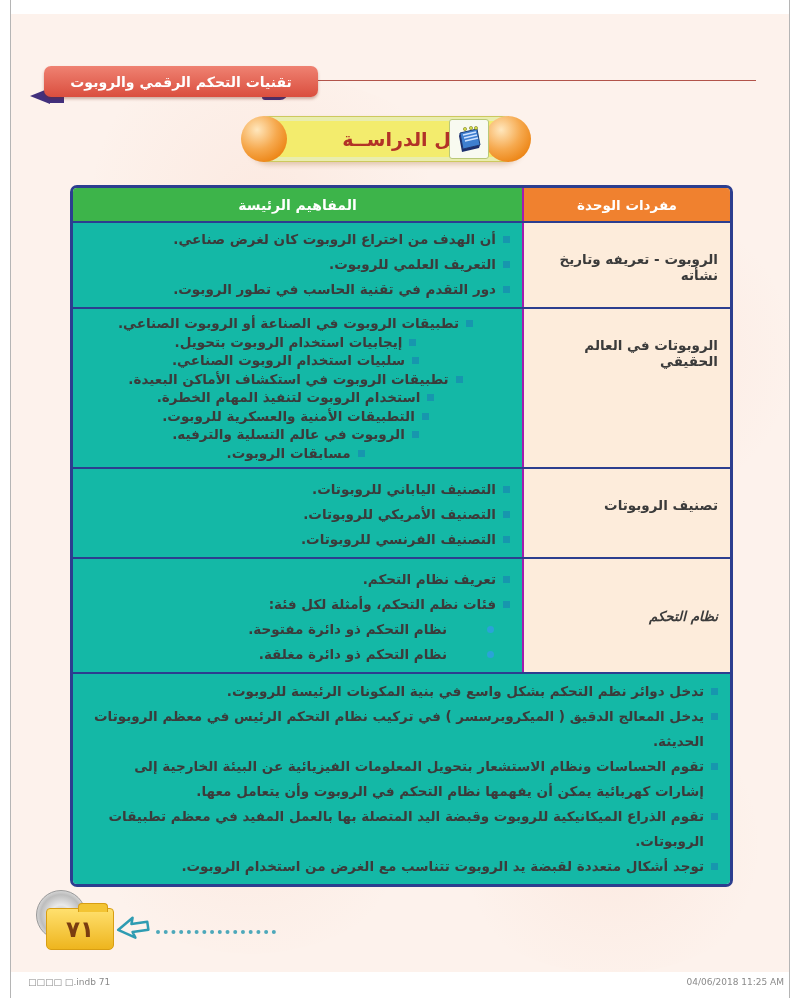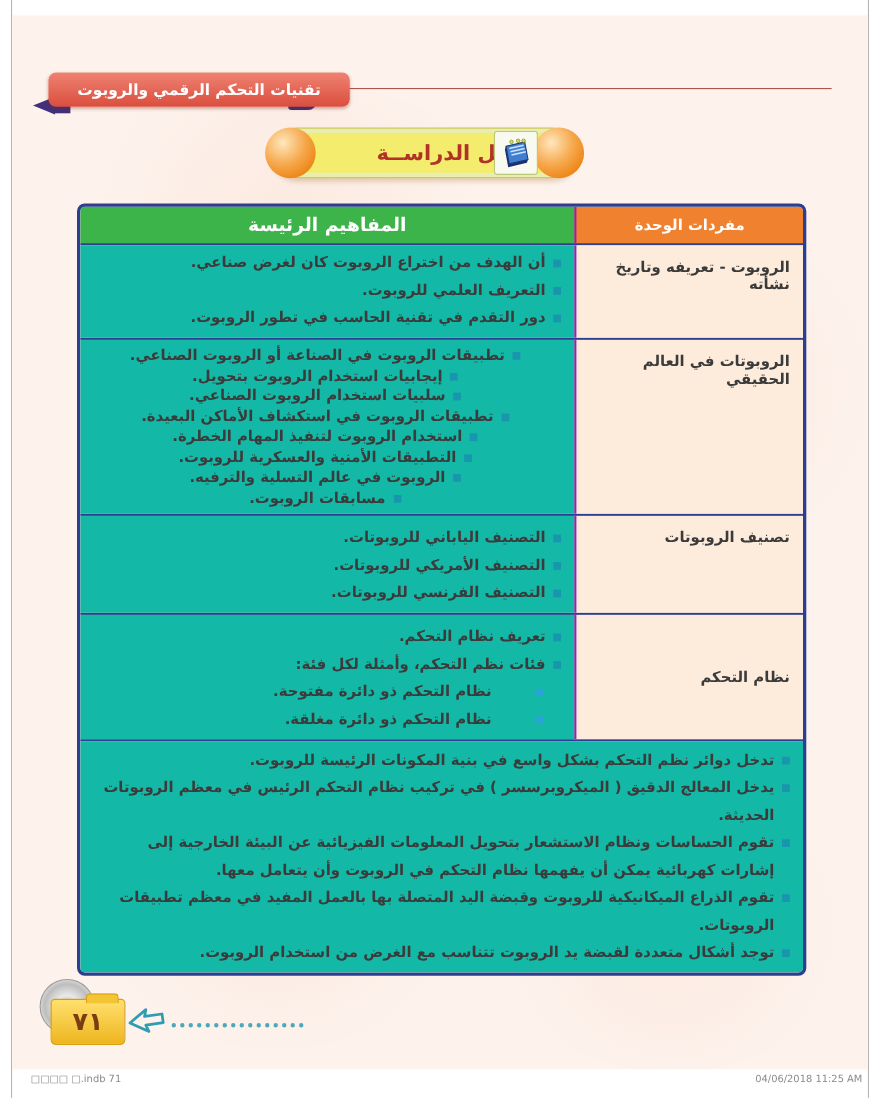--- a/index.html
+++ b/index.html
@@ -32,23 +32,23 @@
   .book-tile { position:absolute; right:36px; top:4px; width:40px; height:40px; background:#f8faf0; border:1px solid #b9c878; border-radius:3px; z-index:5; display:flex; align-items:center; justify-content:center; }
 
   
   .sg-table { position:absolute; left:70px; top:185px; width:663px; border:3px solid #2c3e8f; border-radius:7px; overflow:hidden; direction:rtl; background:#e9efe3; }
   .row { display:flex; border-top:2px solid #2c3e8f; }
   .row:first-child { border-top:none; }
   .cell-term { width:208px; flex-shrink:0; background:#fdecdb; border-left:2px solid #a21caf; color:#3b3b3b; font-size:13.5px; font-weight:600; padding:0 12px; }
   .cell-concepts { flex:1; background:#14b8a6; padding:5px 12px 5px 8px; }
   .row.header { height:33px; }
   .row.header .cell-term { background:#f0812f; color:#fff; font-size:13.5px; font-weight:bold; display:flex; align-items:center; justify-content:center; padding:0; }
-  .row.header .cell-concepts { background:#3db44a; color:#fff; font-size:17px; font-weight:bold; display:flex; align-items:center; justify-content:center; padding:0; }
-  .v-top { padding-top:12px; }
-  .v-center { display:flex; align-items:center; justify-content:flex-start; }
+  .row.header .cell-concepts { background:#3db44a; color:#fff; font-size:14px; font-weight:bold; display:flex; align-items:center; justify-content:center; padding:0; }
+  .v-top { padding-top:28px; }
+  .v-center { display:flex; align-items:center; justify-content:flex-start;font-style:italic; }
   .item { display:flex; align-items:flex-start; gap:7px; line-height:25px; color:#3b3b3b; font-size:13.5px; font-weight:600; }
   .dense .item { line-height:18.5px;justify-content:center; }
   .item .sq { width:7px; height:7px; background:#1796ae; margin-top:9px; flex-shrink:0; }
   .dense .item .sq { margin-top:6px; }
   .item.sub { margin-right:16px;gap:40px; }
   .item .rd { width:7px; height:7px; border-radius:50%; background:#2aa3d8; margin-top:9px; flex-shrink:0; }
   .r1 { min-height:76px; } .r2 { min-height:150px; } .r3 { min-height:80px; } .r4 { min-height:97px; } .r5 { min-height:189px; }
   .r1 .cell-concepts { padding-top:4px; } .r3 .cell-concepts, .r4 .cell-concepts { padding-top:8px; }
 
   

